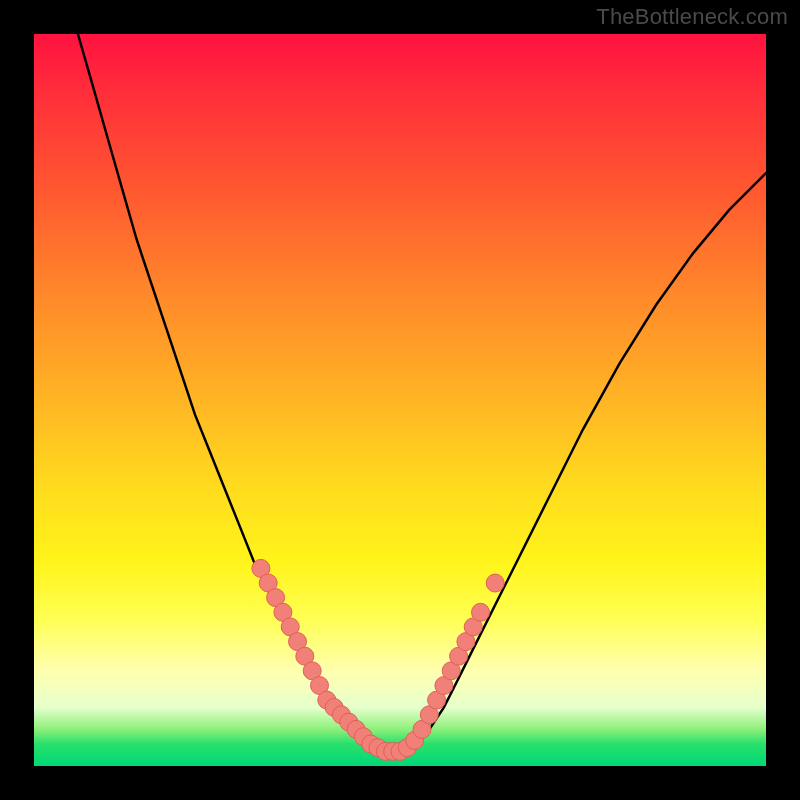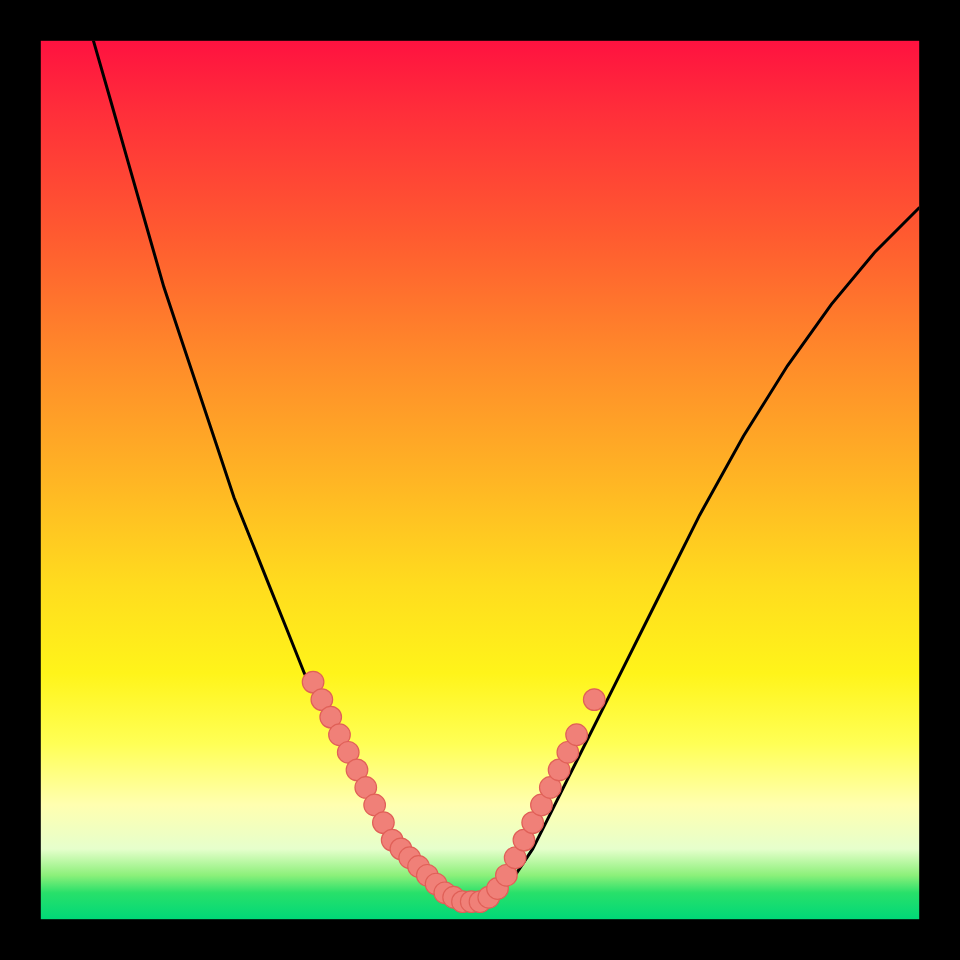--- a/index.html
+++ b/index.html
@@ -55,20 +55,21 @@
     left: 0;
     top: 0;
     width: 732px;
     height: 732px;
   }
 </style>
 </head>
 <body>
 
 <div class="frame">
+  <div class="watermark">TheBottleneck.com</div>
 
   <div class="plot-area">
     <svg class="curve" viewBox="0 0 732 732" preserveAspectRatio="none">
       <path id="curve-path" fill="none" stroke="#000000" stroke-width="2.5" stroke-linecap="round" d="M43.9 0.0 L58.6 51.2 L73.2 102.5 L87.8 153.7 L102.5 205.0 L117.1 248.9 L131.8 292.8 L146.4 336.7 L161.0 380.6 L175.7 417.2 L190.3 453.8 L205.0 490.4 L219.6 527.0 L234.2 556.3 L248.9 585.6 L263.5 614.9 L278.2 636.8 L292.8 658.8 L307.4 680.8 L322.1 695.4 L336.7 710.0 L351.4 717.4 L358.7 717.4 L366.0 717.4 L380.6 710.0 L395.3 695.4 L409.9 673.4 L424.6 644.2 L439.2 614.9 L475.8 541.7 L512.4 468.5 L549.0 395.3 L585.6 329.4 L622.2 270.8 L658.8 219.6 L695.4 175.7 L732.0 139.1"></path>
       <g id="markers">
           <circle cx="226.9" cy="534.4" r="9" fill="#f08078" stroke="#e06058" stroke-width="1"></circle>
           <circle cx="234.2" cy="549.0" r="9" fill="#f08078" stroke="#e06058" stroke-width="1"></circle>
           <circle cx="241.6" cy="563.6" r="9" fill="#f08078" stroke="#e06058" stroke-width="1"></circle>
           <circle cx="248.9" cy="578.3" r="9" fill="#f08078" stroke="#e06058" stroke-width="1"></circle>
           <circle cx="256.2" cy="592.9" r="9" fill="#f08078" stroke="#e06058" stroke-width="1"></circle>

